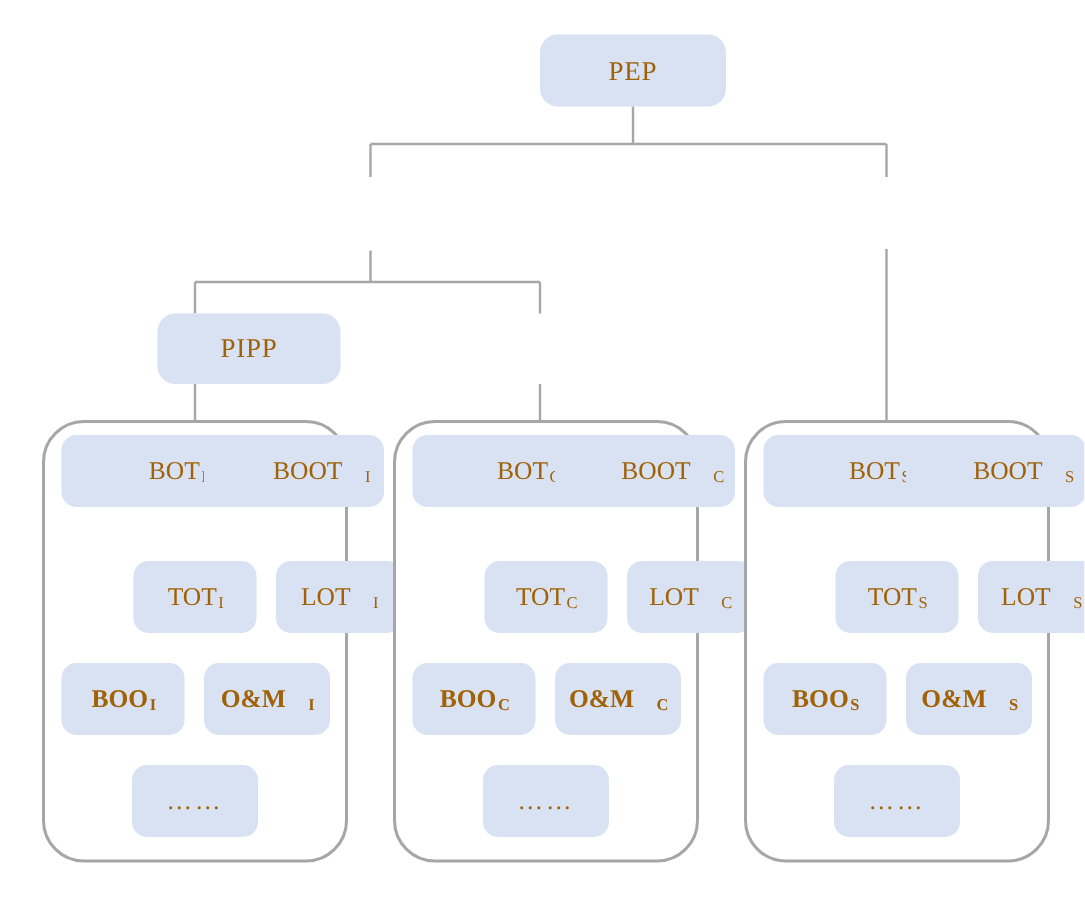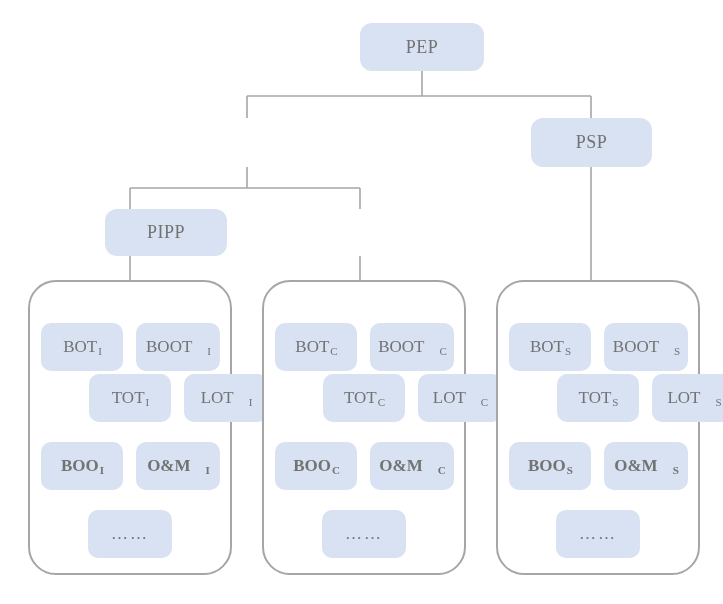--- a/index.html
+++ b/index.html
@@ -2,21 +2,21 @@
 <html><head>
 <meta charset="utf-8">
 <style>
   html, body { margin: 0; padding: 0; background: #ffffff; }
   #canvas {
     position: relative;
     width: 723px;
     height: 604px;
     background: #ffffff;
     font-family: "Liberation Serif", "DejaVu Serif", serif;
-    color: #737373;
+    color: #a16207;
     overflow: hidden;
   }
   #connectors {
     position: absolute;
     left: 0; top: 0;
     width: 723px; height: 604px;
   }
   .node {
     position: absolute;
     background: #d8e2f2;
@@ -48,21 +48,21 @@
   }
   .cell sub {
     font-size: 11px;
     line-height: 1;
     position: relative;
     bottom: -4px;
     left: 1px;
   }
   .cell.col1 { left: 11px;  width: 82px; }
   .cell.col2 { left: 106px; width: 84px; gap: 14px; }
-  .cell.row1 { top: 41px; }
+  .cell.row1 { top: 8px; padding-left: 36px; }
   .cell.row2 { top: 92px; margin-left: 48px; }
   .cell.row3 { top: 160px; font-weight: bold; }
   .cell.dots { top: 228px; left: 58px; width: 84px; letter-spacing: 2px; }
 </style>
 </head>
 <body>
 
 <div id="canvas">
 
   <svg id="connectors" viewBox="0 0 723 604" xmlns="http://www.w3.org/2000/svg">
@@ -75,21 +75,20 @@
       <line x1="130" y1="188" x2="360" y2="188"></line>
       <line x1="130" y1="188" x2="130" y2="209"></line>
       <line x1="360" y1="188" x2="360" y2="209"></line>
       <line x1="130" y1="256" x2="130" y2="281"></line>
       <line x1="360" y1="256" x2="360" y2="281"></line>
       <line x1="591" y1="166" x2="591" y2="281"></line>
     </g>
   </svg>
 
   <div class="node" style="left:360px; top:23px;  width:124px; height:48px;">PEP</div>
-  <div class="node" style="left:531px; top:118px; width:121px; height:49px;">PSP</div>
   <div class="node" style="left:69px;  top:209px; width:122px; height:47px;margin-left:36px;">PIPP</div>
 
   <div class="group" style="left:28px;">
     <div class="cell col1 row1">
         <span>BOT</span>
         <sub>I</sub>
       </div>
     <div class="cell col2 row1">
         <span>BOOT</span>
         <sub>I</sub>

